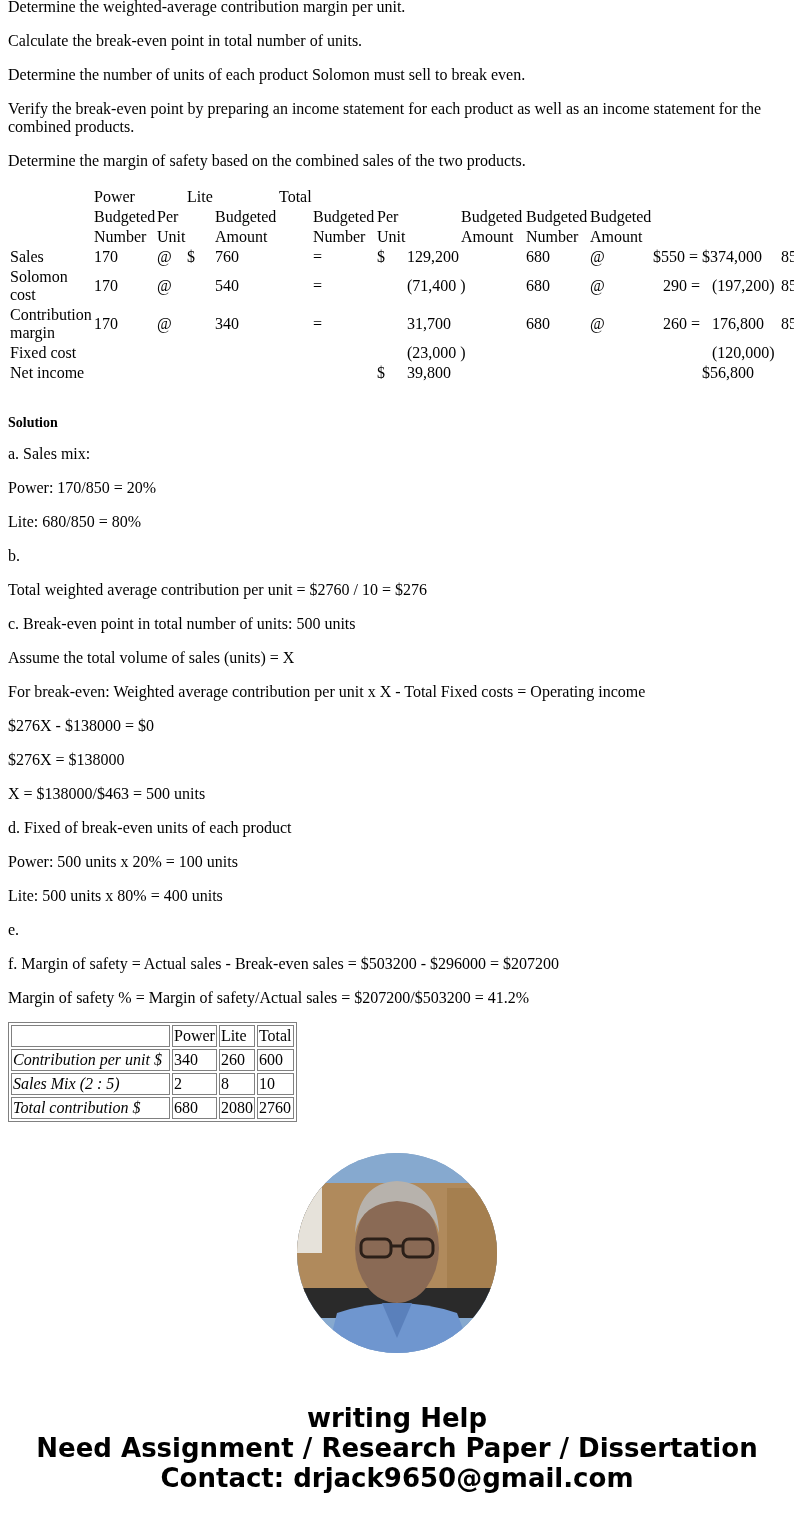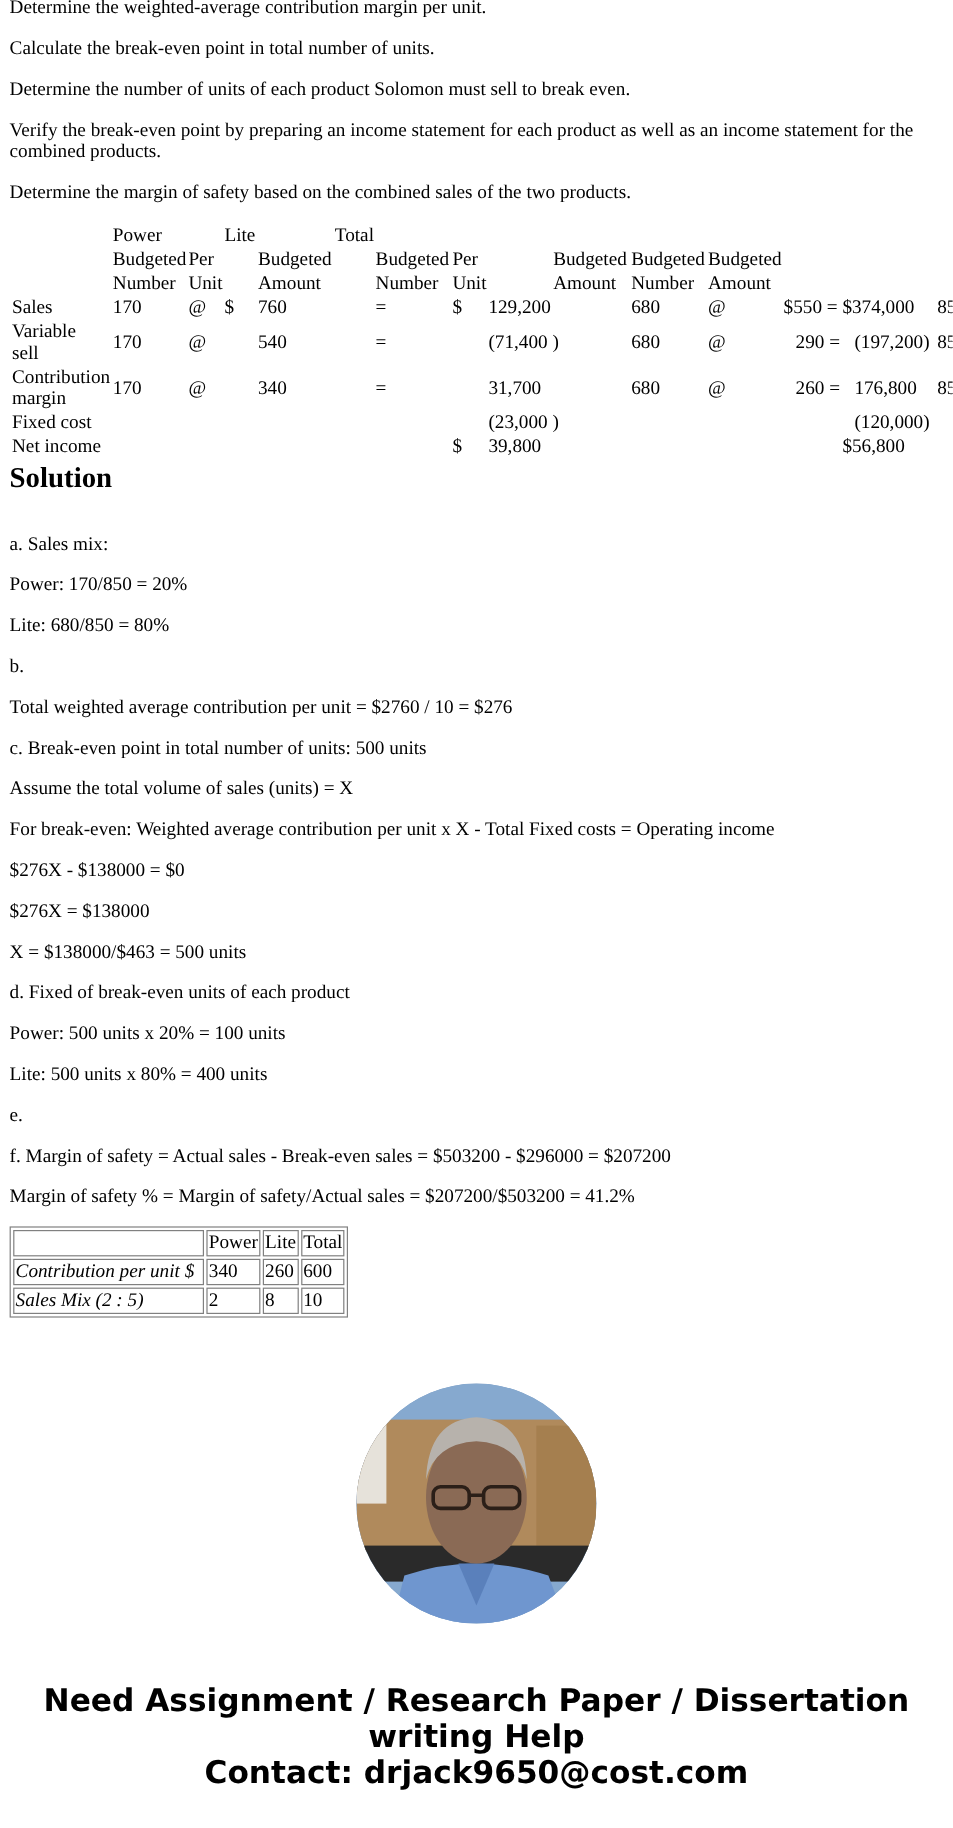--- a/index.html
+++ b/index.html
@@ -4,21 +4,21 @@
 <style>
   html, body { margin: 0; padding: 0; background: #ffffff; }
   body {
     width: 794px; height: 1523px; overflow: hidden; position: relative;
     font-family: "Liberation Serif", serif; font-size: 16px; color: #000;
   }
   .content { position: absolute; left: 8px; top: 0; width: 786px; }
   p.q { margin: 0; line-height: 18px; position: absolute; left: 0; }
   .abs { position: absolute; white-space: nowrap; line-height: 18px; }
   .income { position: absolute; left: 0; top: 0; width: 794px; height: 400px; overflow: hidden; }
-  h3.sol { position: absolute; left: 8px; top: 388px; margin: 0; font-size: 24px; font-weight: bold; line-height: 22px; }
+  h3.sol { position: absolute; left: 8px; top: 412px; margin: 0; font-size: 14px; font-weight: bold; line-height: 22px; }
   table.cm {
     position: absolute; left: 8px; top: 1022px;
     border: 1px solid #808080; border-collapse: separate; border-spacing: 2px;
     font-size: 16px; line-height: 18px;
   }
   table.cm td { border: 1px solid #808080; padding: 1px; }
   table.cm td.lbl { width: 155px; font-style: italic; }
   .avatar {
     position: absolute; left: 297px; top: 1153px; width: 200px; height: 200px;
     border-radius: 50%; overflow: hidden;
@@ -72,21 +72,21 @@
   <span class="abs" style="left:215px;top:248px">760</span>
   <span class="abs" style="left:313px;top:248px">=</span>
   <span class="abs" style="left:377px;top:248px">$</span>
   <span class="abs" style="left:407px;top:248px">129,200</span>
   <span class="abs" style="left:526px;top:248px">680</span>
   <span class="abs" style="left:590px;top:248px">@</span>
   <span class="abs" style="left:653px;top:248px">$550 =</span>
   <span class="abs" style="left:702px;top:248px">$374,000</span>
   <span class="abs" style="left:781px;top:248px">85</span>
 
-  <span class="abs" style="left:10px;top:268px;white-space:normal;width:70px">Variable sell</span>
+  <span class="abs" style="left:10px;top:268px;white-space:normal;width:70px">Solomon cost</span>
   <span class="abs" style="left:94px;top:277px">170</span>
   <span class="abs" style="left:157px;top:277px">@</span>
   <span class="abs" style="left:215px;top:277px">540</span>
   <span class="abs" style="left:313px;top:277px">=</span>
   <span class="abs" style="left:407px;top:277px">(71,400 )</span>
   <span class="abs" style="left:526px;top:277px">680</span>
   <span class="abs" style="left:590px;top:277px">@</span>
   <span class="abs" style="left:663px;top:277px">290 =</span>
   <span class="abs" style="left:712px;top:277px">(197,200)</span>
   <span class="abs" style="left:781px;top:277px">85</span>
@@ -148,20 +148,26 @@
     <td>340</td>
     <td>260</td>
     <td>600</td>
   </tr>
   <tr>
     <td class="lbl">Sales Mix (2 : 5)</td>
     <td>2</td>
     <td>8</td>
     <td>10</td>
   </tr>
+  <tr>
+    <td class="lbl">Total contribution $</td>
+    <td>680</td>
+    <td>2080</td>
+    <td>2760</td>
+  </tr>
 </tbody>
   </table>
 
 <div class="avatar">
   <svg width="200" height="200" viewBox="0 0 200 200">
     <rect x="0" y="0" width="200" height="200" fill="#86a9cf"></rect>
     <rect x="0" y="30" width="200" height="110" fill="#b08a5c"></rect>
     <rect x="0" y="30" width="25" height="70" fill="#e6e2da"></rect>
     <rect x="150" y="35" width="50" height="100" fill="#a57f4f"></rect>
     <rect x="0" y="135" width="200" height="30" fill="#2a2a2a"></rect>
@@ -169,16 +175,16 @@
     <path d="M85 150 L100 185 L115 150 Z" fill="#5a80bb"></path>
     <ellipse cx="100" cy="95" rx="42" ry="55" fill="#8a6a55"></ellipse>
     <path d="M58 80 Q60 30 100 28 Q140 30 142 80 Q135 50 100 48 Q65 50 58 80 Z" fill="#b7b2ac"></path>
     <rect x="64" y="86" width="30" height="18" rx="6" fill="none" stroke="#2b1f18" stroke-width="3"></rect>
     <rect x="106" y="86" width="30" height="18" rx="6" fill="none" stroke="#2b1f18" stroke-width="3"></rect>
     <line x1="94" y1="93" x2="106" y2="93" stroke="#2b1f18" stroke-width="3"></line>
   </svg>
 </div>
 
 <div class="promo">
+  <div>writing Help</div>
   <div>Need Assignment / Research Paper / Dissertation</div>
-  <div>writing Help</div>
-  <div>Contact: drjack9650@cost.com</div>
+  <div>Contact: drjack9650@gmail.com</div>
 </div>
 
 </body></html>

